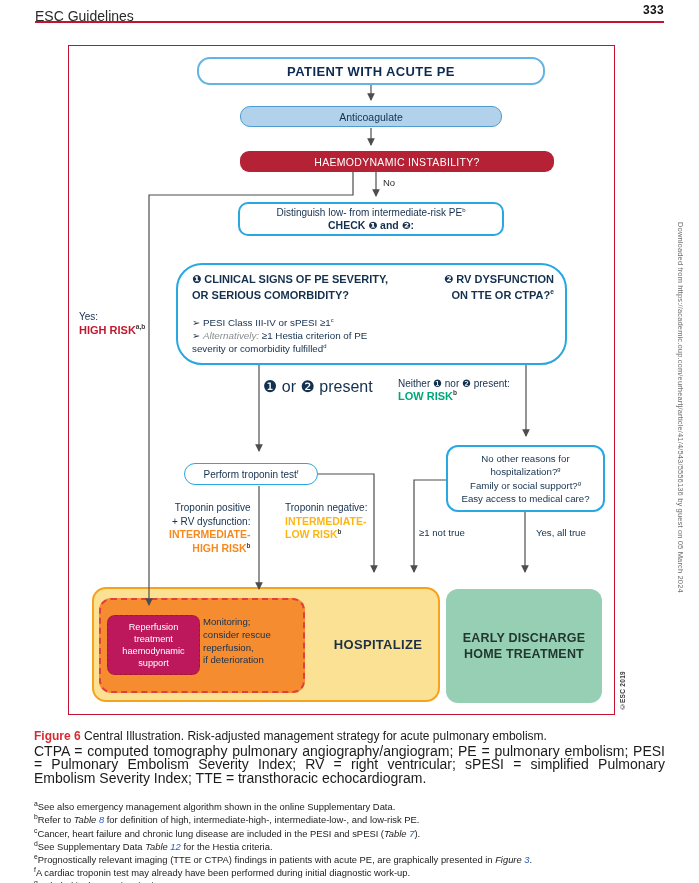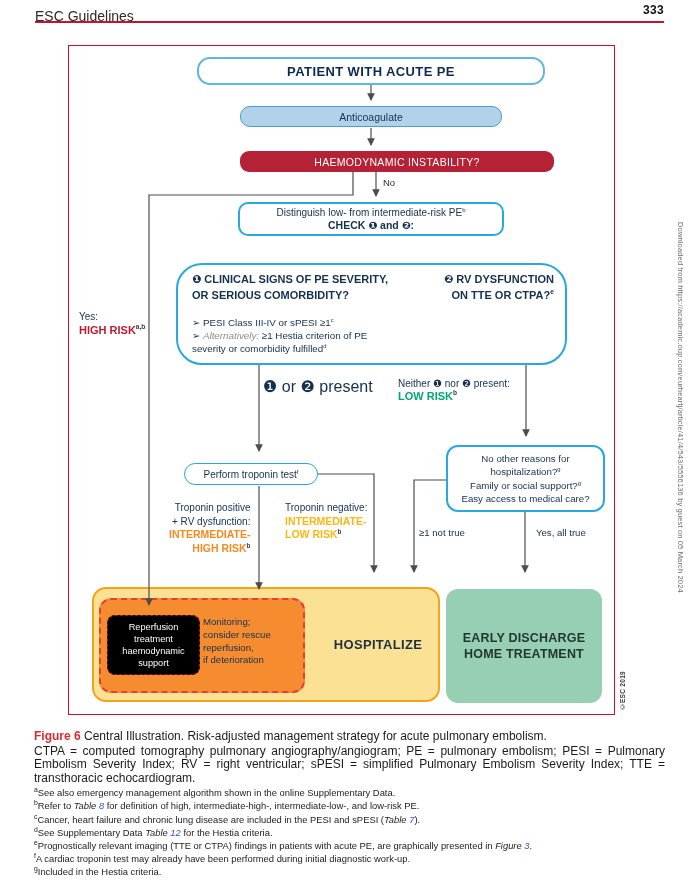--- a/index.html
+++ b/index.html
@@ -42,33 +42,33 @@
   .troppos .risk{font-weight:bold;font-size:10.5px;color:#f6891f;}
   .tropneg{left:285px;top:501px;font-size:10px;line-height:13.5px;text-align:left;}
   .tropneg .risk{font-weight:bold;font-size:10.5px;color:#fcb614;}
   .ge1-lbl{left:419px;top:527px;font-size:9.6px;}
   .yesall-lbl{left:536px;top:527px;font-size:9.6px;}
   .sup-dark{color:#3c3c3c;}
   sup{font-size:.6em;line-height:0;vertical-align:super;}
   
   .yellowgrp{left:92px;top:587px;width:348px;height:115px;background:#fbe194;border:2px solid #f6a21d;border-radius:14px;z-index:1;}
   .orangegrp{left:99px;top:598px;width:206px;height:95px;background:#f68c30;border:2px dashed #e23d3f;border-radius:12px;z-index:2;}
-  .redbox{left:107px;top:615px;width:93px;height:60px;background:#000000;border:1.5px dashed #9e1b24;border-radius:8px;
+  .redbox{left:107px;top:615px;width:93px;height:60px;background:#be185d;border:1.5px dashed #9e1b24;border-radius:8px;
           color:#fff;font-size:9.2px;line-height:12.2px;z-index:3;}
   .monitor{left:203px;top:616px;width:100px;font-size:9.6px;line-height:12.8px;z-index:3;text-align:left;}
   .hospitalize{left:316px;top:637px;width:124px;font-weight:bold;font-size:13px;color:#1f3044;letter-spacing:.3px;text-align:center;z-index:2;}
   .greenbox{left:446px;top:589px;width:156px;height:114px;background:#97cfb4;border-radius:12px;
             font-weight:bold;font-size:12.5px;line-height:16px;color:#21372f;letter-spacing:.2px;z-index:2;}
   
   .connectors{position:absolute;left:0;top:0;z-index:5;pointer-events:none;}
   
   .caption{position:absolute;left:34px;top:729px;width:631px;color:#1b1b1b;}
   .cap-line{font-size:12px;margin-bottom:2px;}
   .fig-label{color:#d92b31;font-weight:bold;}
-  .abbrev{font-size:12px;line-height:13.4px;text-align:justify;color:#1b1b1b;margin-bottom:1px;}
+  .abbrev{font-size:14px;line-height:13.4px;text-align:justify;color:#1b1b1b;margin-bottom:15px;}
   .fn{font-size:9.4px;line-height:13.2px;color:#1b1b1b;}
   .fn sup{font-size:6.8px;}
   .ref-i{font-style:italic;}
   .ref-n{font-style:italic;color:#2457c5;}
 </style>
 </head>
 <body>
 
 <div class="page">
 

